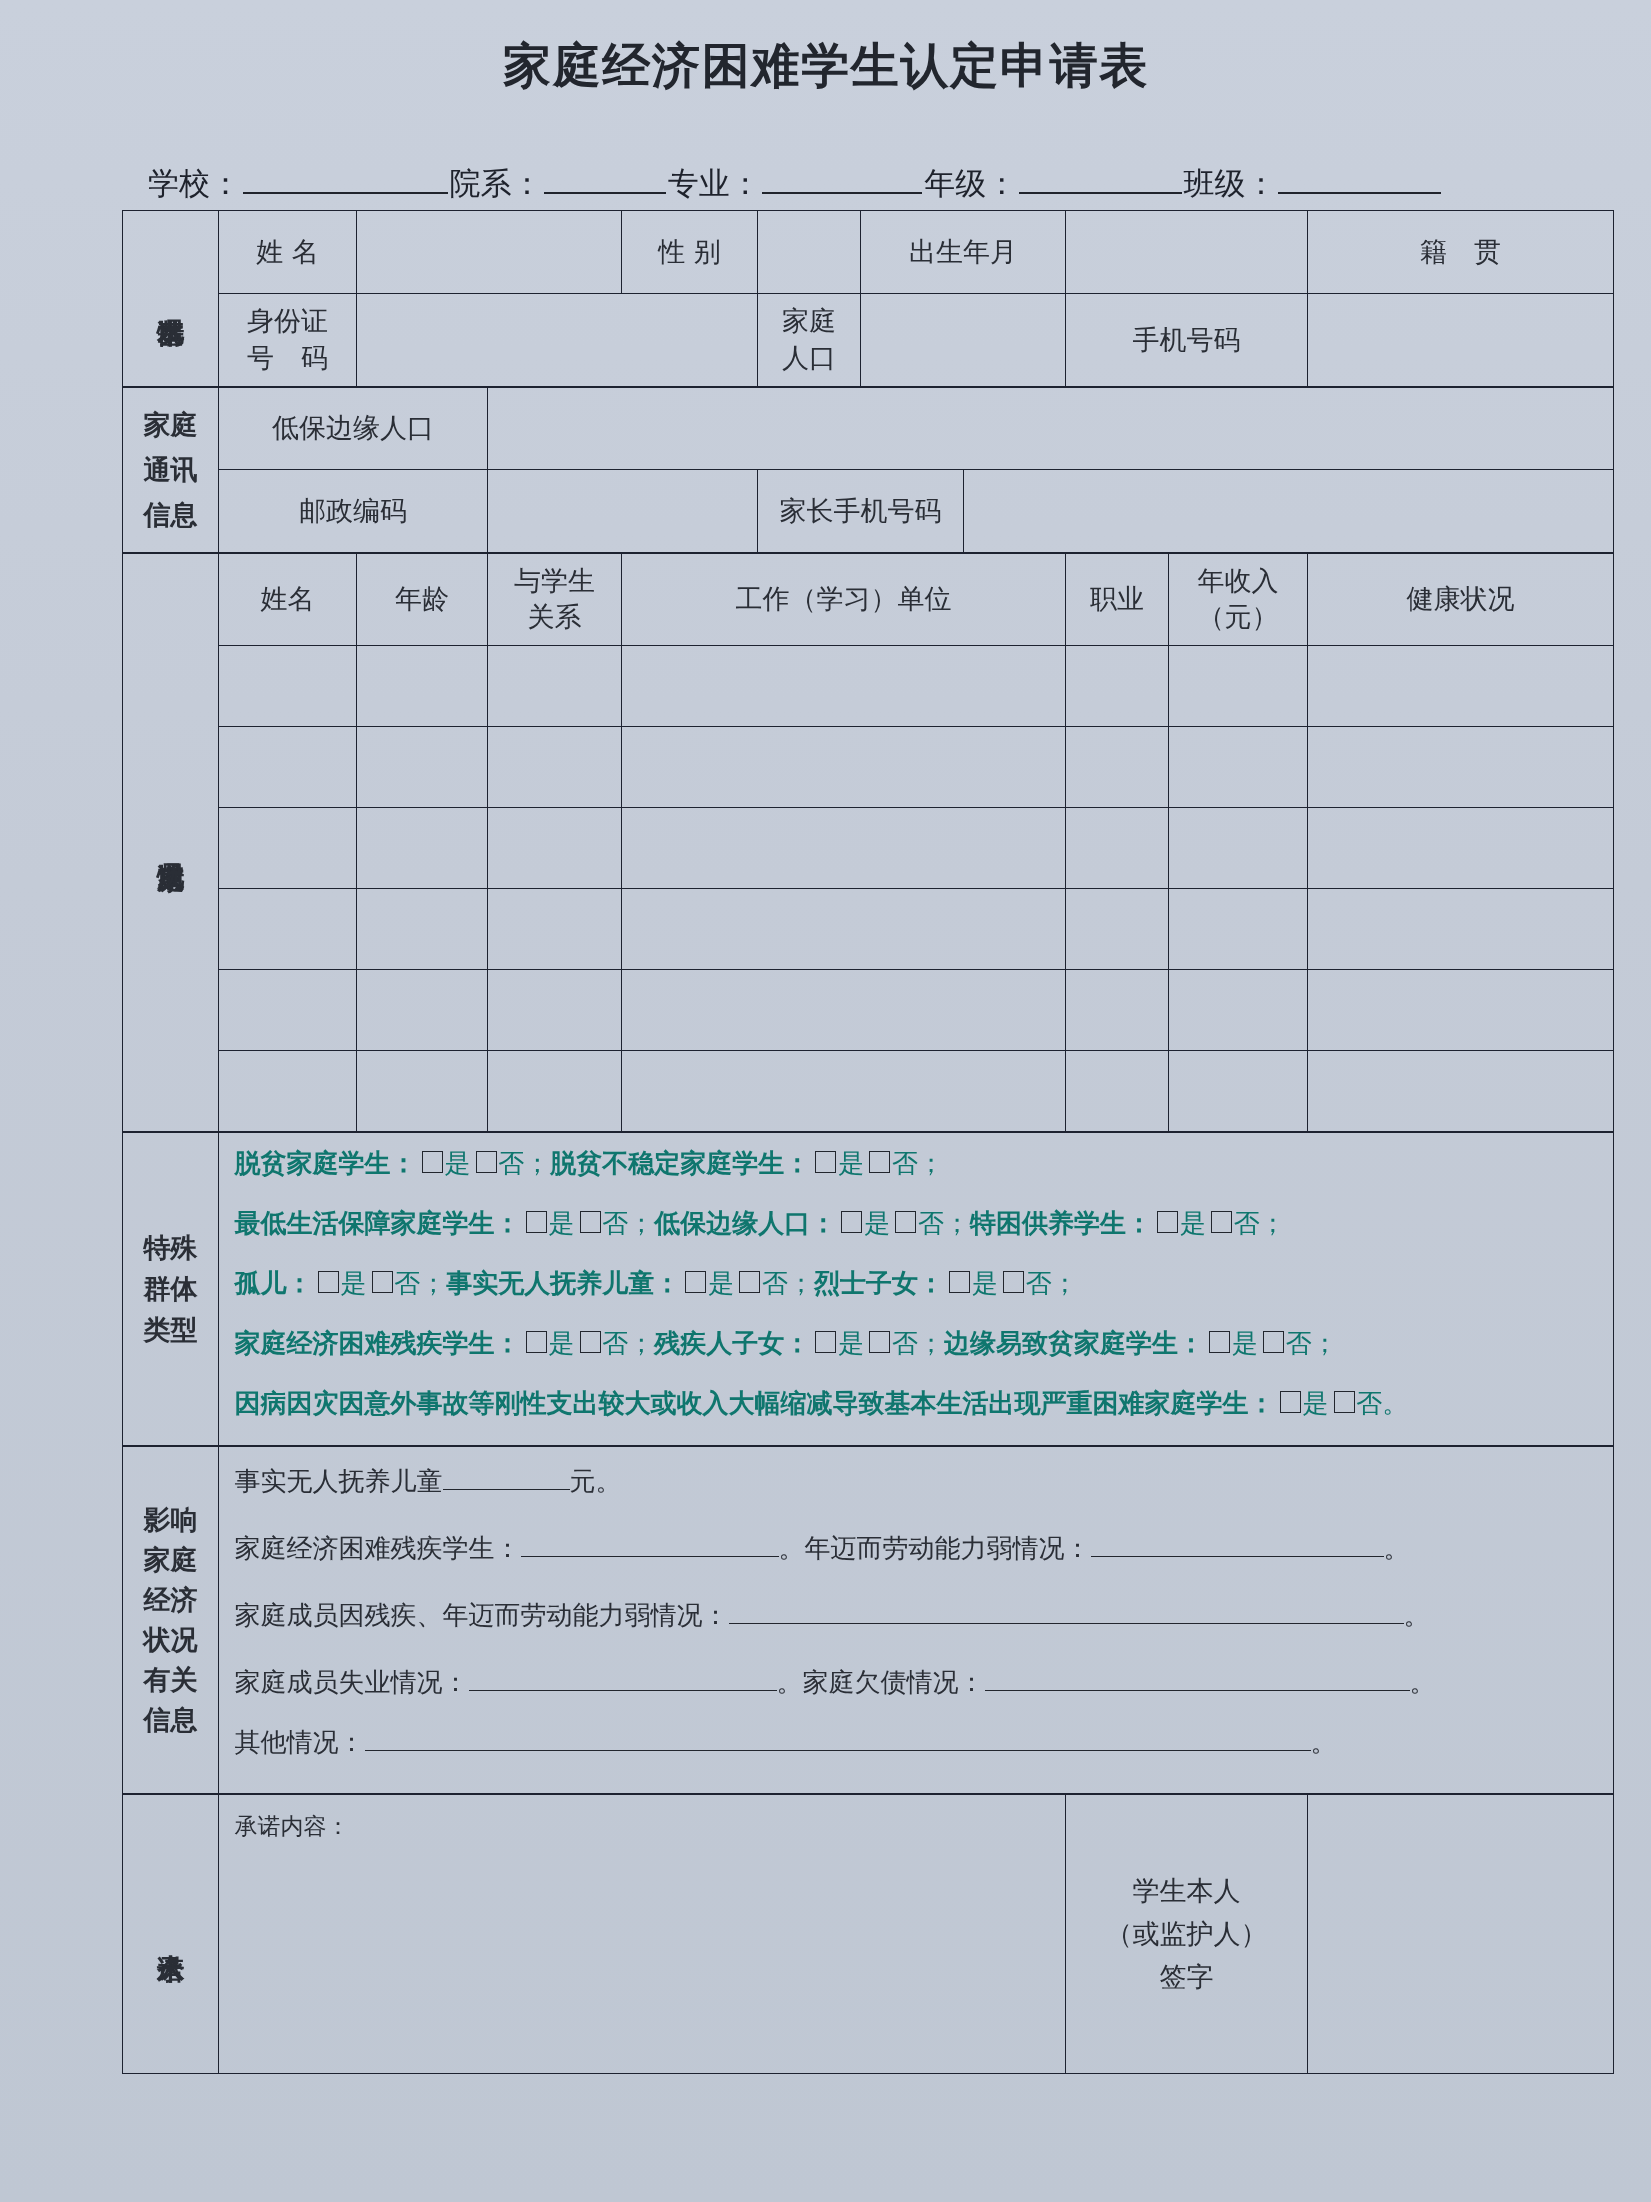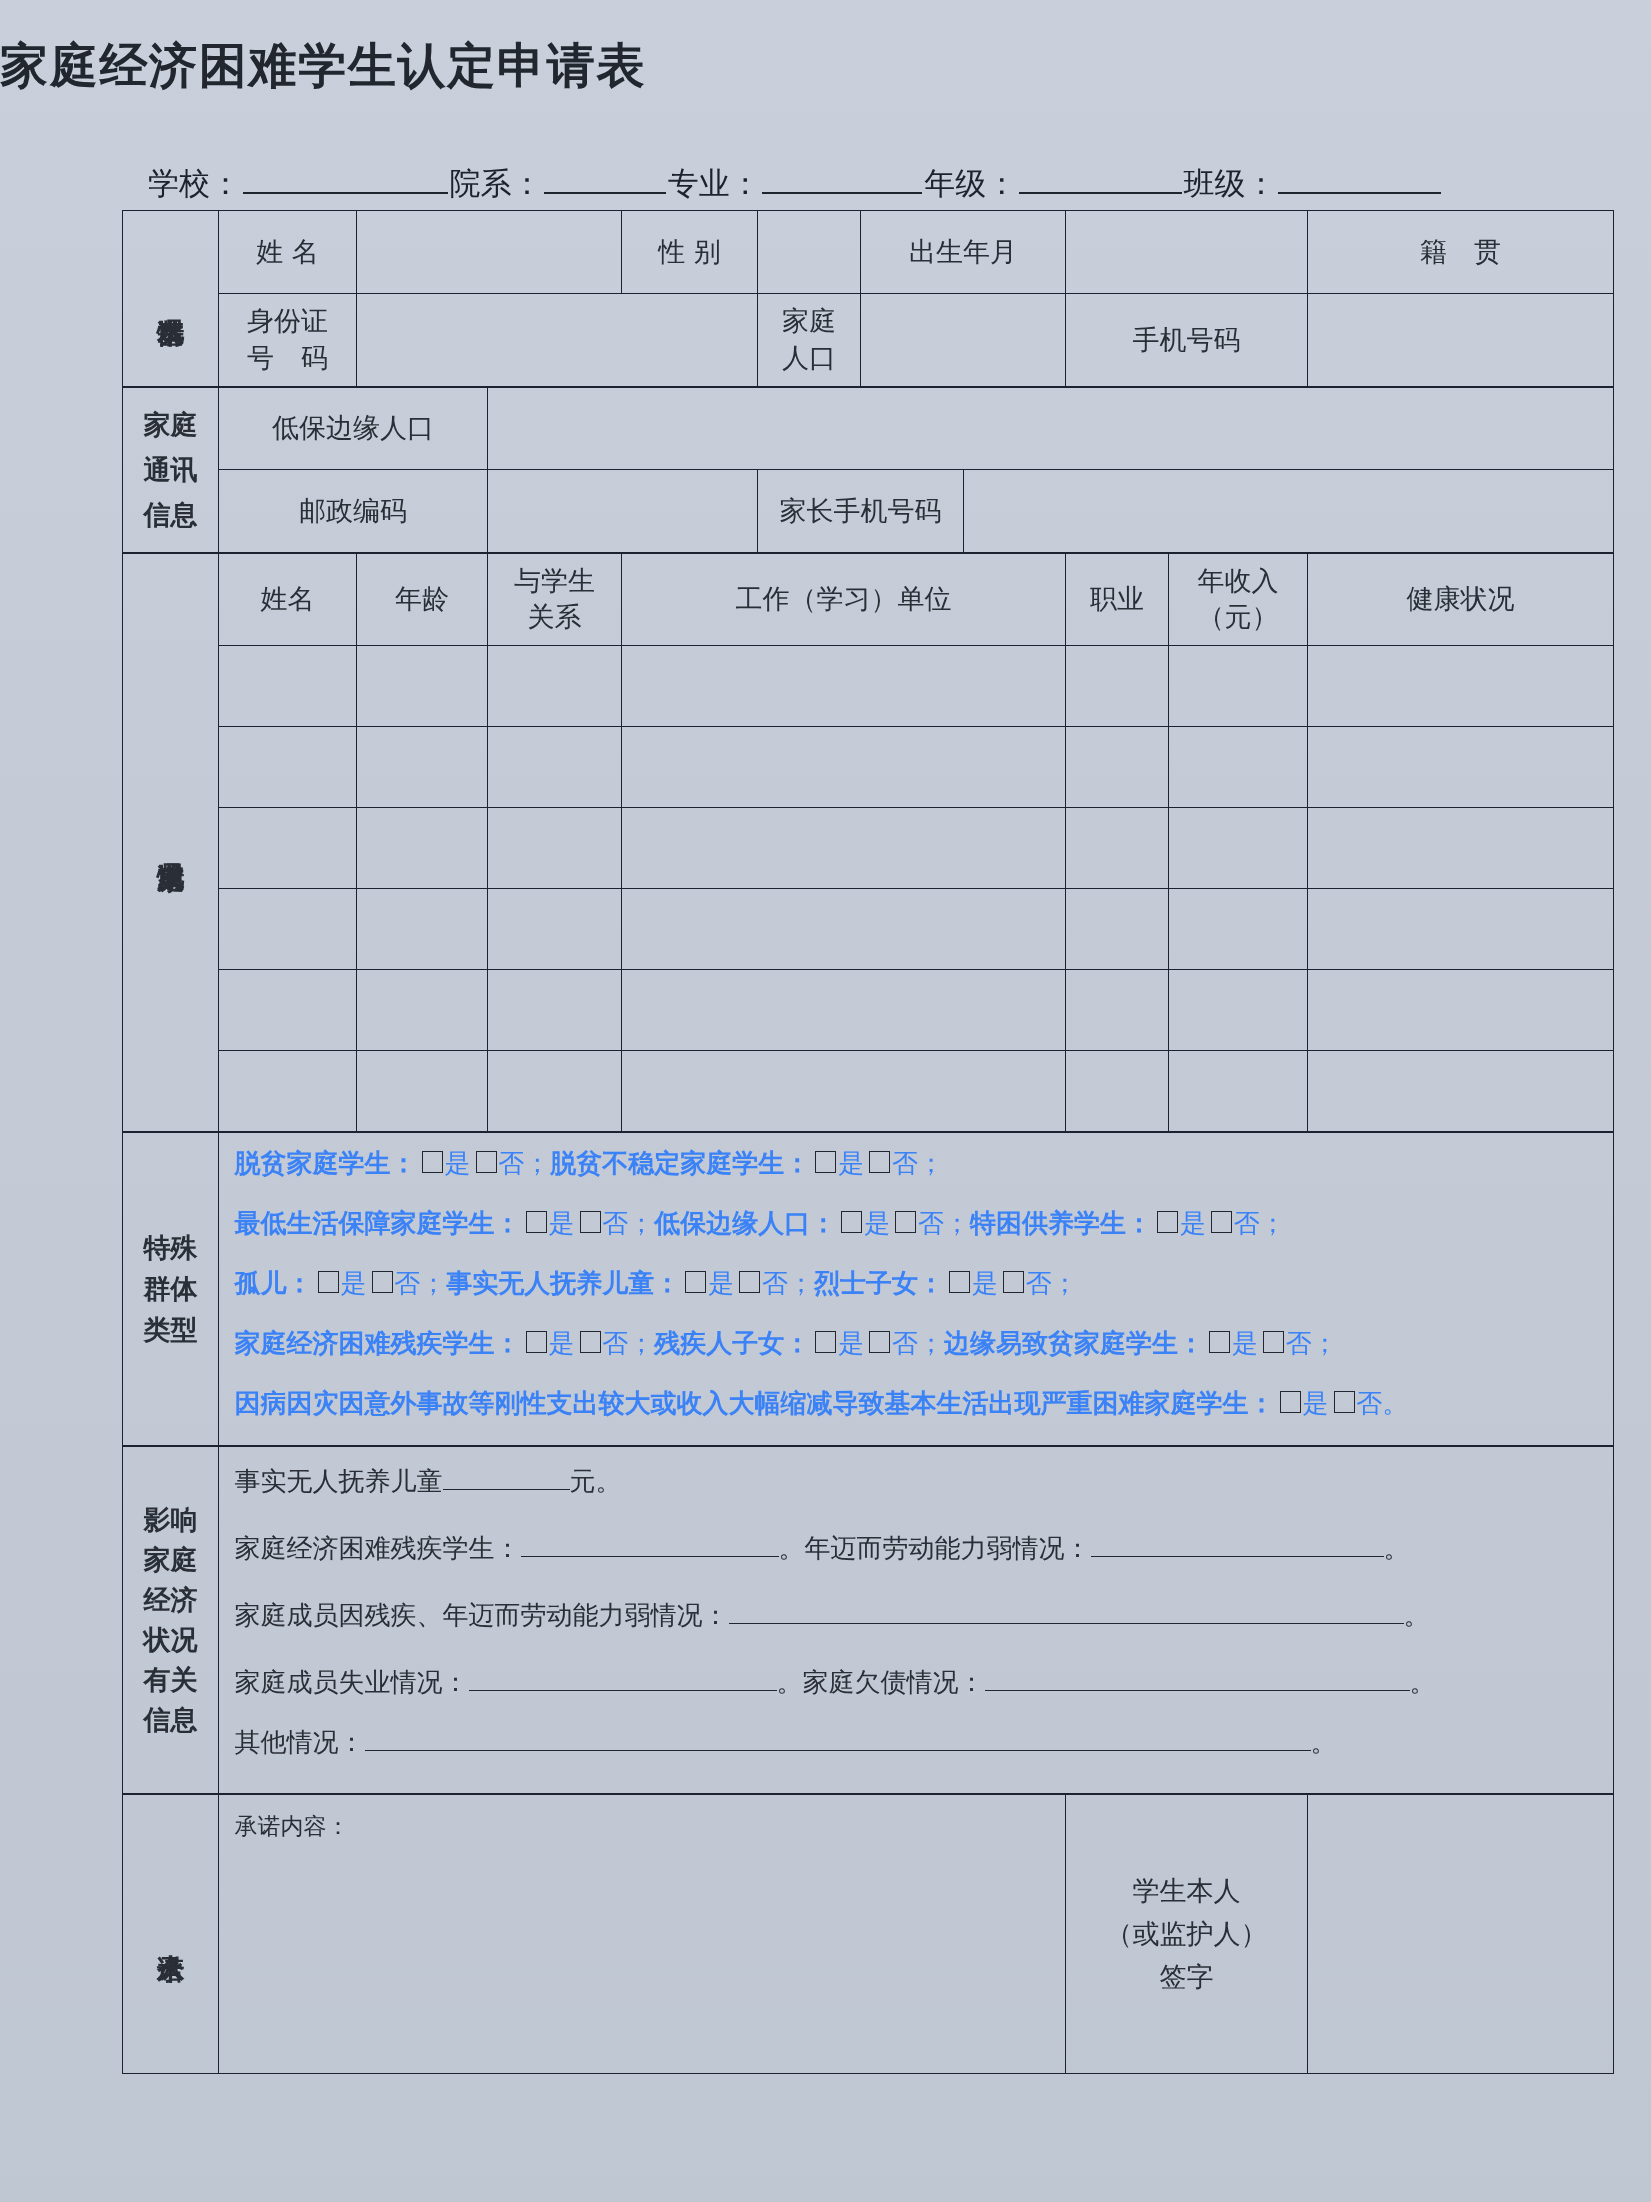--- a/index.html
+++ b/index.html
@@ -5,41 +5,41 @@
     html, body { margin: 0; padding: 0; }
     body {
       width: 1652px; height: 2203px; overflow: hidden;
       background: linear-gradient(180deg, #c9d0dc 0%, #c4cbd7 40%, #bfc7d3 100%);
       font-family: "DejaVu Sans", "Liberation Sans", sans-serif;
       color: #1e222c;
       position: relative;
     }
     .paper { position: absolute; left: 0; top: 0; width: 1652px; height: 2203px; }
     .title {
-      position: absolute; left: 0; width: 1652px; top: 34px; 
+      position: absolute; left: 0; width: 1652px; top: 34px; text-align: center;
       font-size: 48px; font-weight: bold; letter-spacing: 1.7px; color: #22262e;
     }
     .meta-line {
       position: absolute; left: 148px; top: 163px; font-size: 31px; display: flex; align-items: flex-start;
       white-space: nowrap; color: #1e222c;
     }
     .meta-line .blank { display: inline-block; border-bottom: 2.6px solid #20242c; height: 29px; margin: 0 1.7px; }
     table.form {
       position: absolute; left: 122px; top: 210px; width: 1492px;
       border-collapse: collapse; table-layout: fixed;
     }
     table.form td {
       border: 1.7px solid #1d2230; padding: 0; text-align: center; vertical-align: middle;
       font-size: 27px; color: #2a2e36; line-height: 1.35;
     }
     table.form td.thick-top { border-top-width: 2.6px; }
     .section-label { font-weight: bold; font-size: 27.5px; color: #1d2129; line-height: 1.3; }
     .vertical { writing-mode: vertical-rl; text-orientation: upright; letter-spacing: 0px; margin: 0 auto; }
     .lines { text-align: left !important; padding: 12px 15.5px !important; vertical-align: top !important; }
-    .opt-line { font-size: 26px; line-height: 60px; white-space: nowrap; color: #3b82f6; }
+    .opt-line { font-size: 26px; line-height: 60px; white-space: nowrap; color: #0f766e; }
     .opt-line .q { font-weight: bold; }
     .cb { display: inline-block; width: 19px; height: 20.6px; border: 1.7px solid #22262e; vertical-align: -1.7px; margin: 0 1.7px 0 5.2px; }
     .info-line { font-size: 26px; line-height: 67px; white-space: nowrap; color: #2a2e36; }
     .u { display: inline-block; border-bottom: 1.7px solid #22262e; height: 26px; vertical-align: baseline; }
     .pledge-label { text-align: left; font-size: 23px; color: #2a2e36; padding: 8.6px 15.5px; margin-top: 8px; }
   </style>
 </head>
 <body>
 
 <div class="paper">

